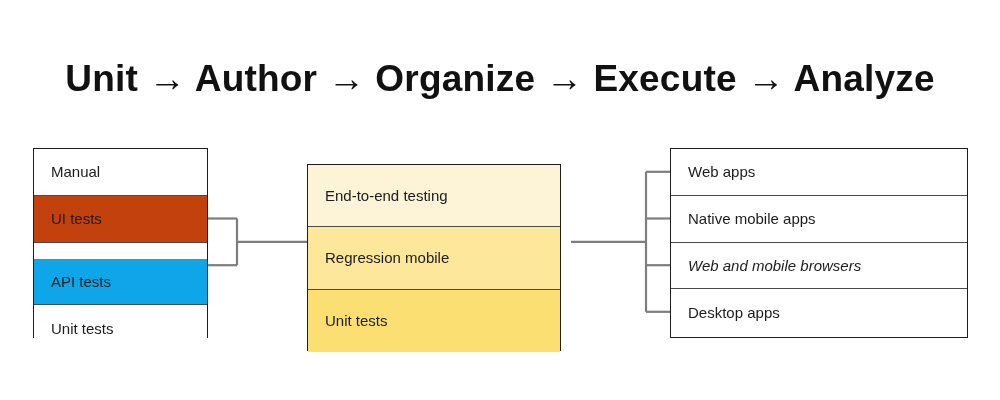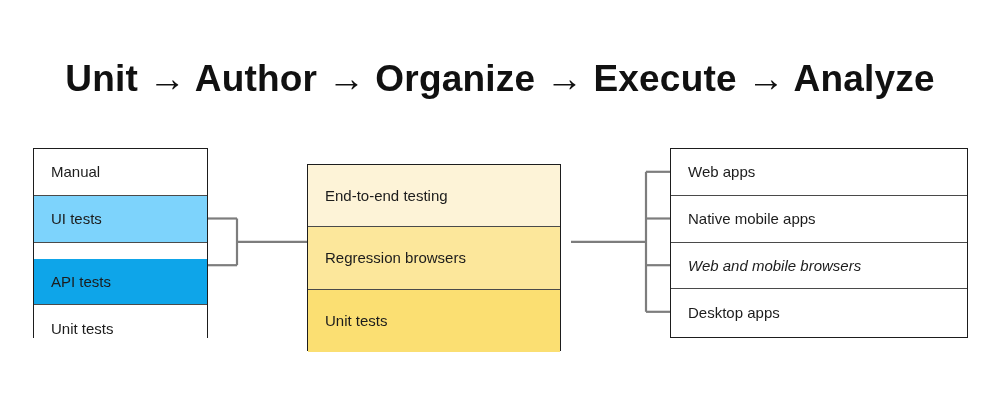--- a/index.html
+++ b/index.html
@@ -105,37 +105,37 @@
 <body>
 
 <div class="canvas">
 
   <div class="diagram-title">Unit → Author → Organize → Execute → Analyze</div>
 
   <div class="box" id="box-left">
     <div class="row" style="background: rgb(255, 255, 255);">
       <span>Manual</span>
     </div>
-    <div class="row" style="background: #7dd3fc;">
+    <div class="row" style="background: #c2410c;">
       <span>UI tests</span>
     </div>
     <div class="row" style="background: #0ea5e9; margin-top: 16px;">
       <span>API tests</span>
     </div>
     <div class="row" style="background: rgb(255, 255, 255);">
       <span>Unit tests</span>
     </div>
   </div>
 
   <div class="box" id="box-middle">
     <div class="row" style="background: rgb(253, 243, 215);">
       <span>End-to-end testing</span>
     </div>
     <div class="row" style="background: rgb(252, 231, 155);">
-      <span>Regression browsers</span>
+      <span>Regression mobile</span>
     </div>
     <div class="row" style="background: rgb(251, 223, 114);">
       <span>Unit tests</span>
     </div>
   </div>
 
   <div class="box" id="box-right">
     <div class="row" style="background: rgb(255, 255, 255);">
       <span>Web apps</span>
     </div>

